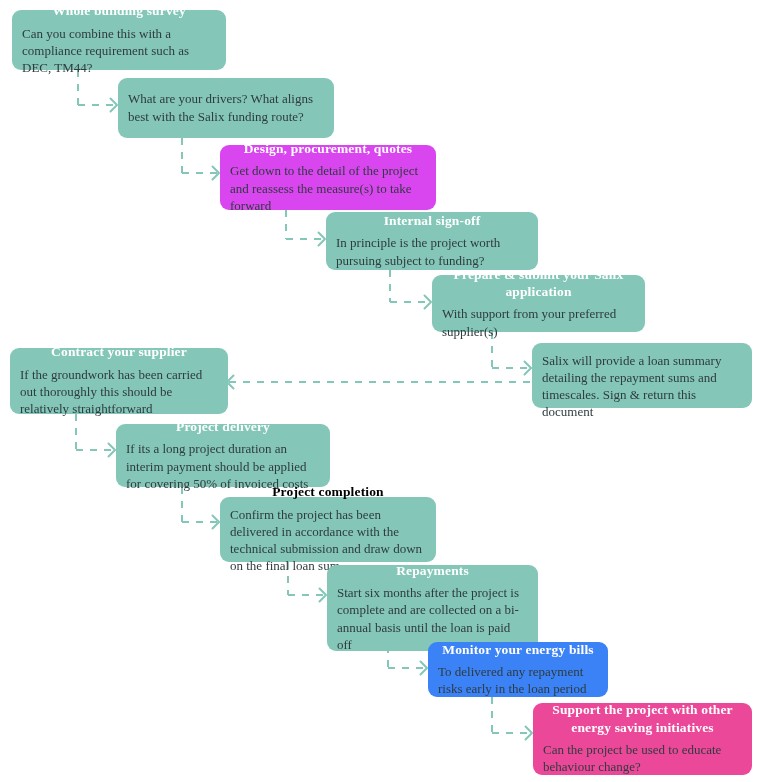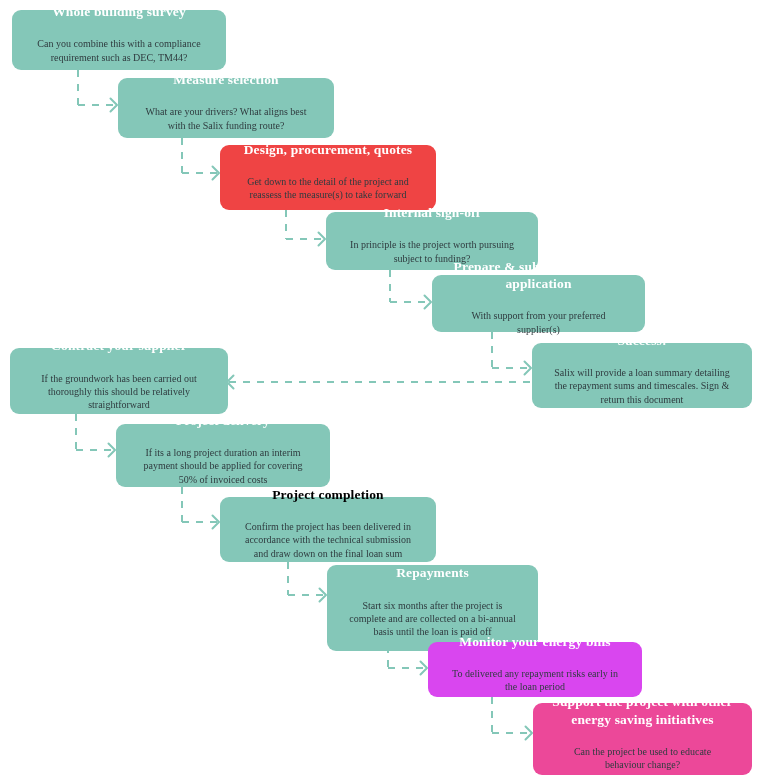--- a/index.html
+++ b/index.html
@@ -39,24 +39,24 @@
     color: #ffffff;
     font-weight: bold;
     font-size: 13.5px;
     line-height: 1.28;
     text-align: center;
     letter-spacing: 0.15px;
     margin: 0 0 5px 0;
   }
   .node-body {
     color: #2f3b3f;
-    font-size: 10px;
+    font-size: 13px;
     line-height: 1.33;
-    text-align: center;
-    margin: 12px;
+    text-align: left;
+    margin: 0;
   }
 </style>
 </head>
 <body>
 
 <div id="canvas">
   <svg id="arrow-layer" viewBox="0 0 758 782" width="758" height="782">
       <g>
         <path d="M 78 70 L 78 105" fill="none" stroke="#84c7b8" stroke-width="2" stroke-dasharray="7 7" stroke-linecap="butt"></path>
         <path d="M 78 105 L 116 105" fill="none" stroke="#84c7b8" stroke-width="2" stroke-dasharray="7 7" stroke-linecap="butt"></path>
@@ -111,24 +111,23 @@
         <path d="M 492 733 L 531 733" fill="none" stroke="#84c7b8" stroke-width="2" stroke-dasharray="7 7" stroke-linecap="butt"></path>
         <path d="M 525.5 726.5 L 532 733 L 525.5 739.5" fill="none" stroke="#84c7b8" stroke-width="2" stroke-linecap="round" stroke-linejoin="round"></path>
       </g>
     </svg>
   <div id="node-layer">
       <div class="node" style="left: 12px; top: 10px; width: 214px; height: 60px; background: rgb(132, 199, 184);">
         <div class="node-title" style="color: rgb(255, 255, 255);">Whole building survey</div>
         <div class="node-body" style="color: rgb(47, 59, 63);">Can you combine this with a compliance requirement such as DEC, TM44?</div>
       </div>
       <div class="node" style="left: 118px; top: 78px; width: 216px; height: 60px; background: rgb(132, 199, 184);">
-        <div class="node-title" style="color: rgb(255, 255, 255);">Measure selection</div>
         <div class="node-body" style="color: rgb(47, 59, 63);">What are your drivers? What aligns best with the Salix funding route?</div>
       </div>
-      <div class="node" style="left: 220px; top: 145px; width: 216px; height: 65px; background: #ef4444;">
+      <div class="node" style="left: 220px; top: 145px; width: 216px; height: 65px; background: #d946ef;">
         <div class="node-title" style="color: rgb(255, 255, 255);">Design, procurement, quotes</div>
         <div class="node-body" style="color: rgb(47, 59, 63);">Get down to the detail of the project and reassess the measure(s) to take forward</div>
       </div>
       <div class="node" style="left: 326px; top: 212px; width: 212px; height: 58px; background: rgb(132, 199, 184);">
         <div class="node-title" style="color: rgb(255, 255, 255);">Internal sign-off</div>
         <div class="node-body" style="color: rgb(47, 59, 63);">In principle is the project worth pursuing subject to funding?</div>
       </div>
       <div class="node" style="left: 432px; top: 275px; width: 213px; height: 57px; background: rgb(132, 199, 184); padding-left: 10px;">
         <div class="node-title" style="color: rgb(255, 255, 255);">Prepare &amp; submit your Salix application</div>
         <div class="node-body" style="color: rgb(47, 59, 63);">With support from your preferred supplier(s)</div>
@@ -146,21 +145,21 @@
         <div class="node-body" style="color: rgb(47, 59, 63);">If its a long project duration an interim payment should be applied for covering 50% of invoiced costs</div>
       </div>
       <div class="node" style="left: 220px; top: 497px; width: 216px; height: 65px; background: rgb(132, 199, 184);">
         <div class="node-title" style="color: #000000;">Project completion</div>
         <div class="node-body" style="color: rgb(47, 59, 63);">Confirm the project has been delivered in accordance with the technical submission and draw down on the final loan sum</div>
       </div>
       <div class="node" style="left: 327px; top: 565px; width: 211px; height: 86px; background: rgb(132, 199, 184);">
         <div class="node-title" style="color: rgb(255, 255, 255);">Repayments</div>
         <div class="node-body" style="color: rgb(47, 59, 63); font-family: Liberation Serif, serif;">Start six months after the project is complete and are collected on a bi-annual basis until the loan is paid off</div>
       </div>
-      <div class="node" style="left: 428px; top: 642px; width: 214px; height: 55px; background: #d946ef;">
+      <div class="node" style="left: 428px; top: 642px; width: 180px; height: 55px; background: #3b82f6;">
         <div class="node-title" style="color: rgb(255, 255, 255);">Monitor your energy bills</div>
         <div class="node-body" style="color: rgb(47, 59, 63);">To delivered any repayment risks early in the loan period</div>
       </div>
       <div class="node" style="left: 533px; top: 703px; width: 219px; height: 72px; background: #ec4899;">
         <div class="node-title" style="color: rgb(255, 255, 255);">Support the project with other energy saving initiatives</div>
         <div class="node-body" style="color: rgb(47, 59, 63);">Can the project be used to educate behaviour change?</div>
       </div>
     </div>
 </div>
 

